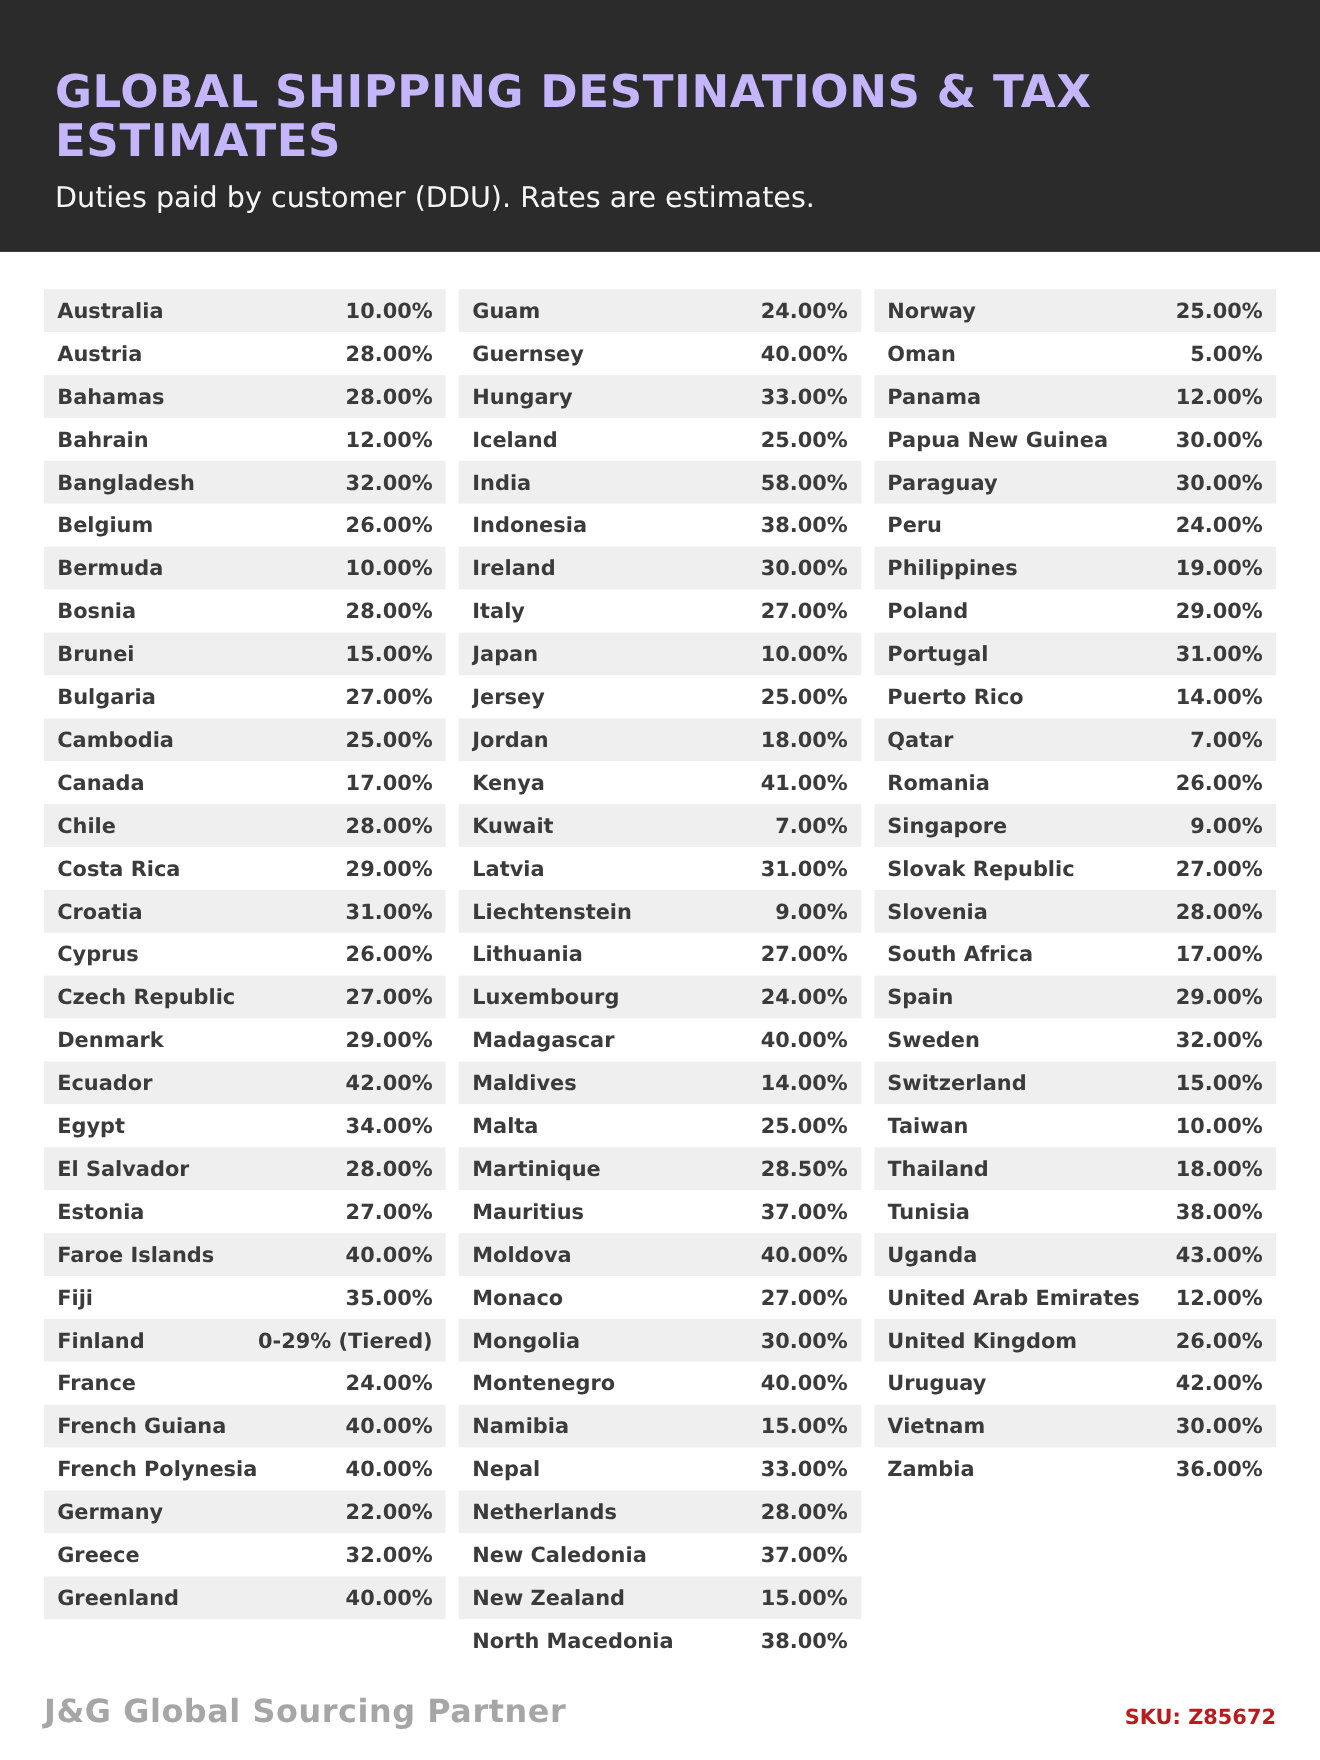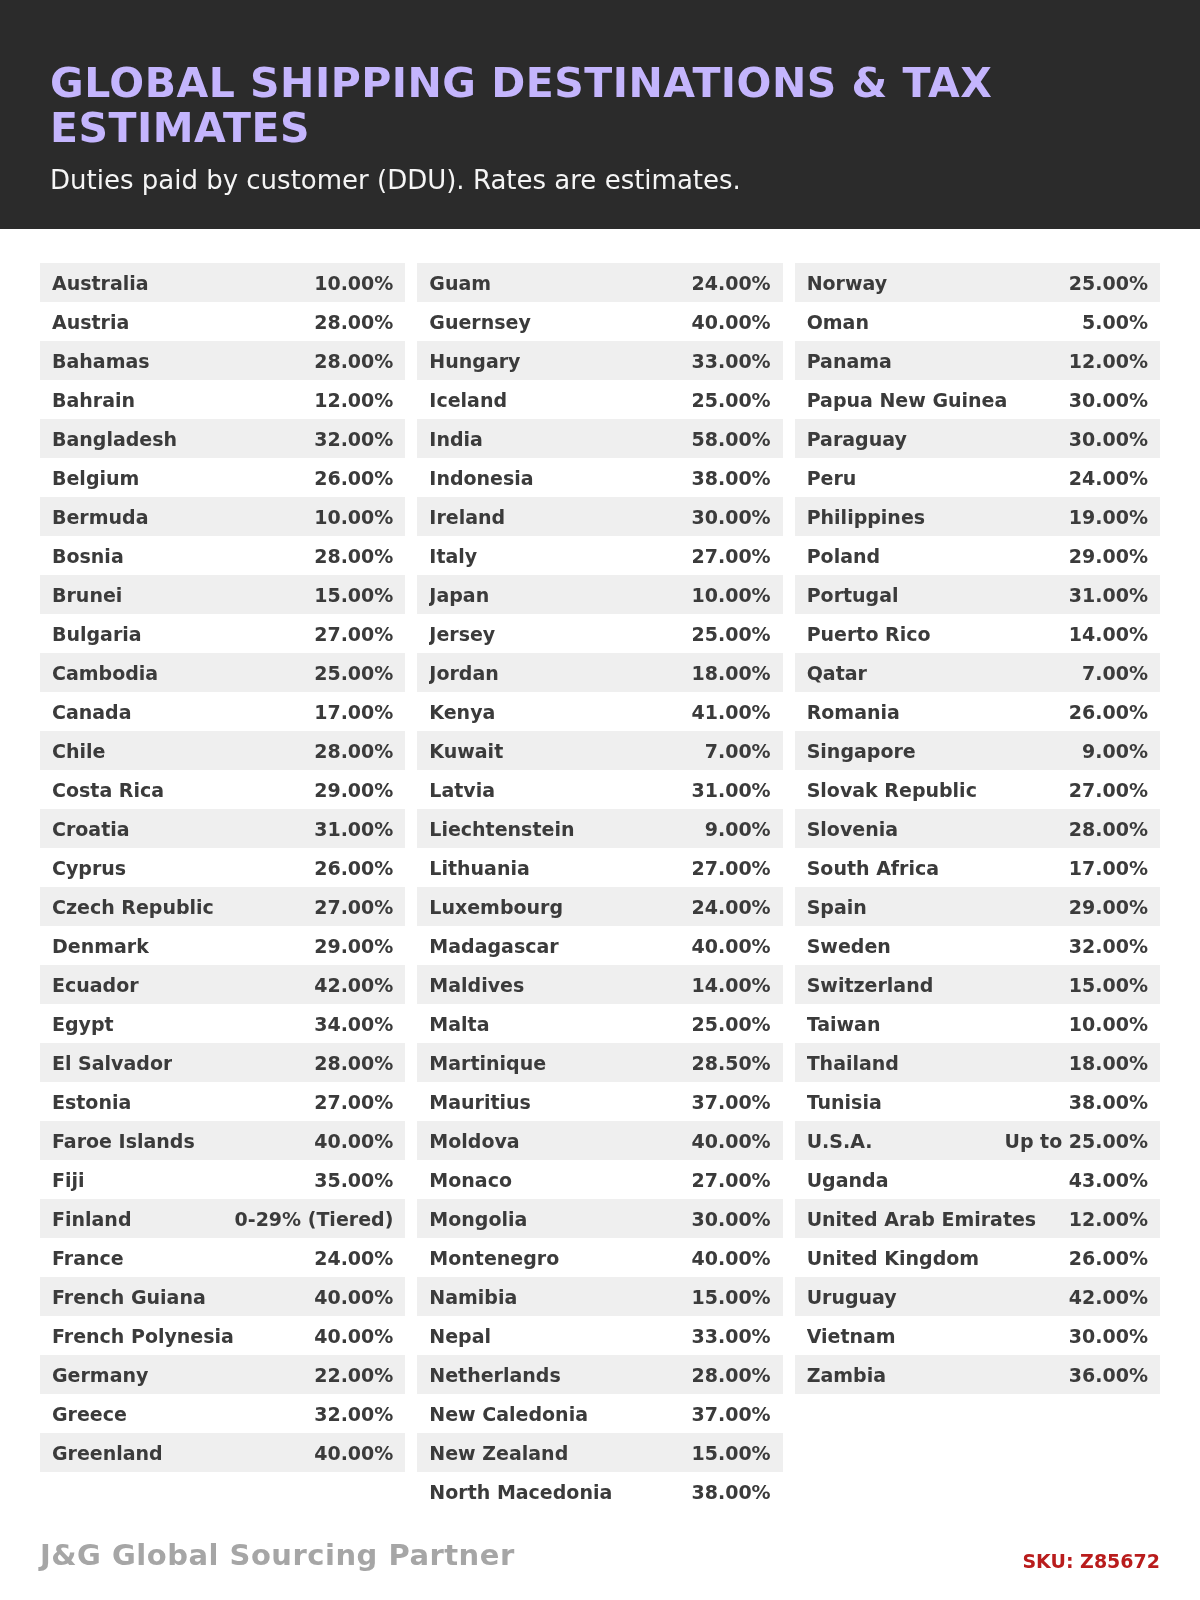--- a/index.html
+++ b/index.html
@@ -428,24 +428,20 @@
         </div>
         <div class="row">
           <span class="country">Thailand</span>
           <span class="rate">18.00%</span>
         </div>
         <div class="row">
           <span class="country">Tunisia</span>
           <span class="rate">38.00%</span>
         </div>
         <div class="row">
-          <span class="country">U.S.A.</span>
-          <span class="rate">Up to 25.00%</span>
-        </div>
-        <div class="row">
           <span class="country">Uganda</span>
           <span class="rate">43.00%</span>
         </div>
         <div class="row">
           <span class="country">United Arab Emirates</span>
           <span class="rate">12.00%</span>
         </div>
         <div class="row">
           <span class="country">United Kingdom</span>
           <span class="rate">26.00%</span>

